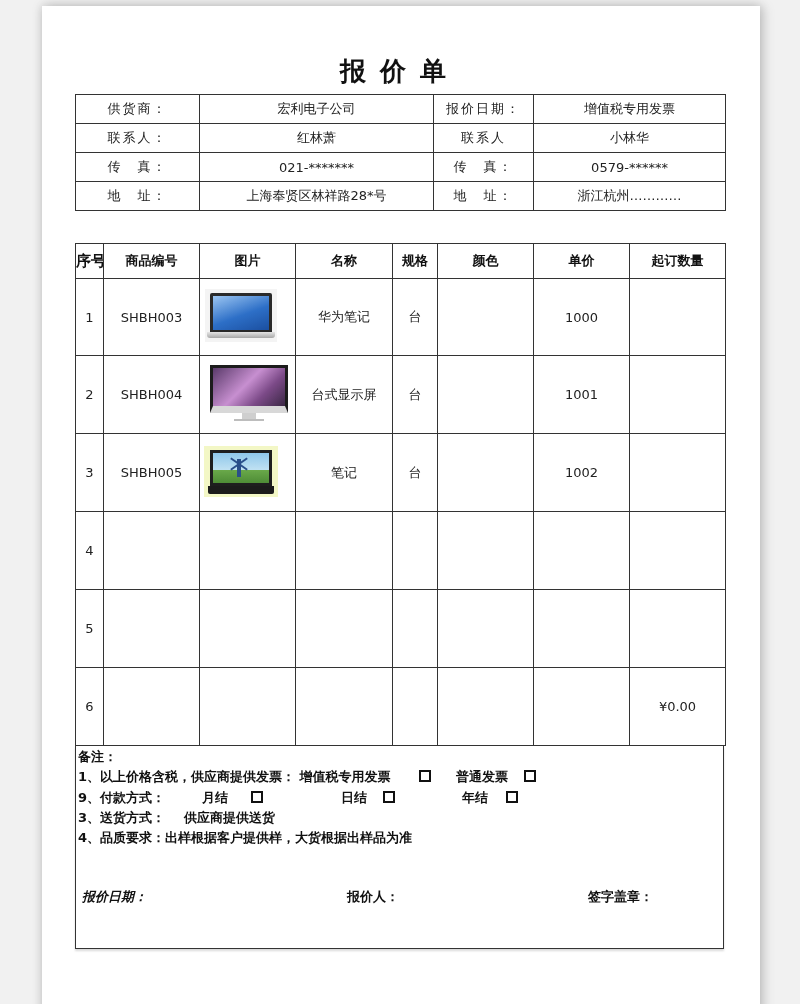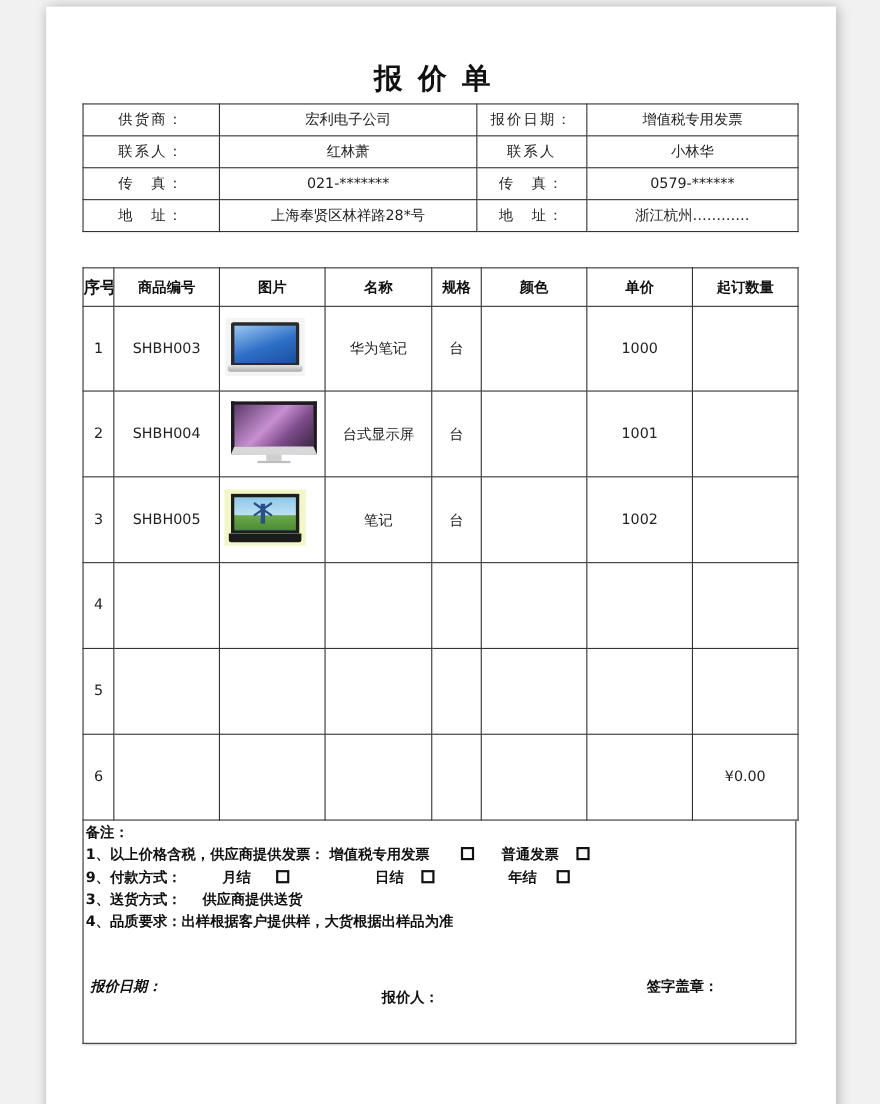--- a/index.html
+++ b/index.html
@@ -206,15 +206,15 @@
   <span class="abs chk" style="left:307px;top:47px;"></span>
   <span class="abs" style="left:386px;top:43px;">年结</span>
   <span class="abs chk" style="left:430px;top:47px;"></span>
 
   <div class="nline" style="top:63px;">3、送货方式：</div>
   <span class="abs" style="left:108px;top:63px;">供应商提供送货</span>
 
   <div class="nline" style="top:83px;">4、品质要求：出样根据客户提供样，大货根据出样品为准</div>
 
   <span class="abs" style="left:6px;top:142px;font-style:italic;">报价日期：</span>
-  <span class="abs" style="left:271px;top:142px;margin-top:10px;">报价人：</span>
+  <span class="abs" style="left:271px;top:142px;">报价人：</span>
   <span class="abs" style="left:512px;top:142px;">签字盖章：</span>
 </div>
 
 </body></html>

